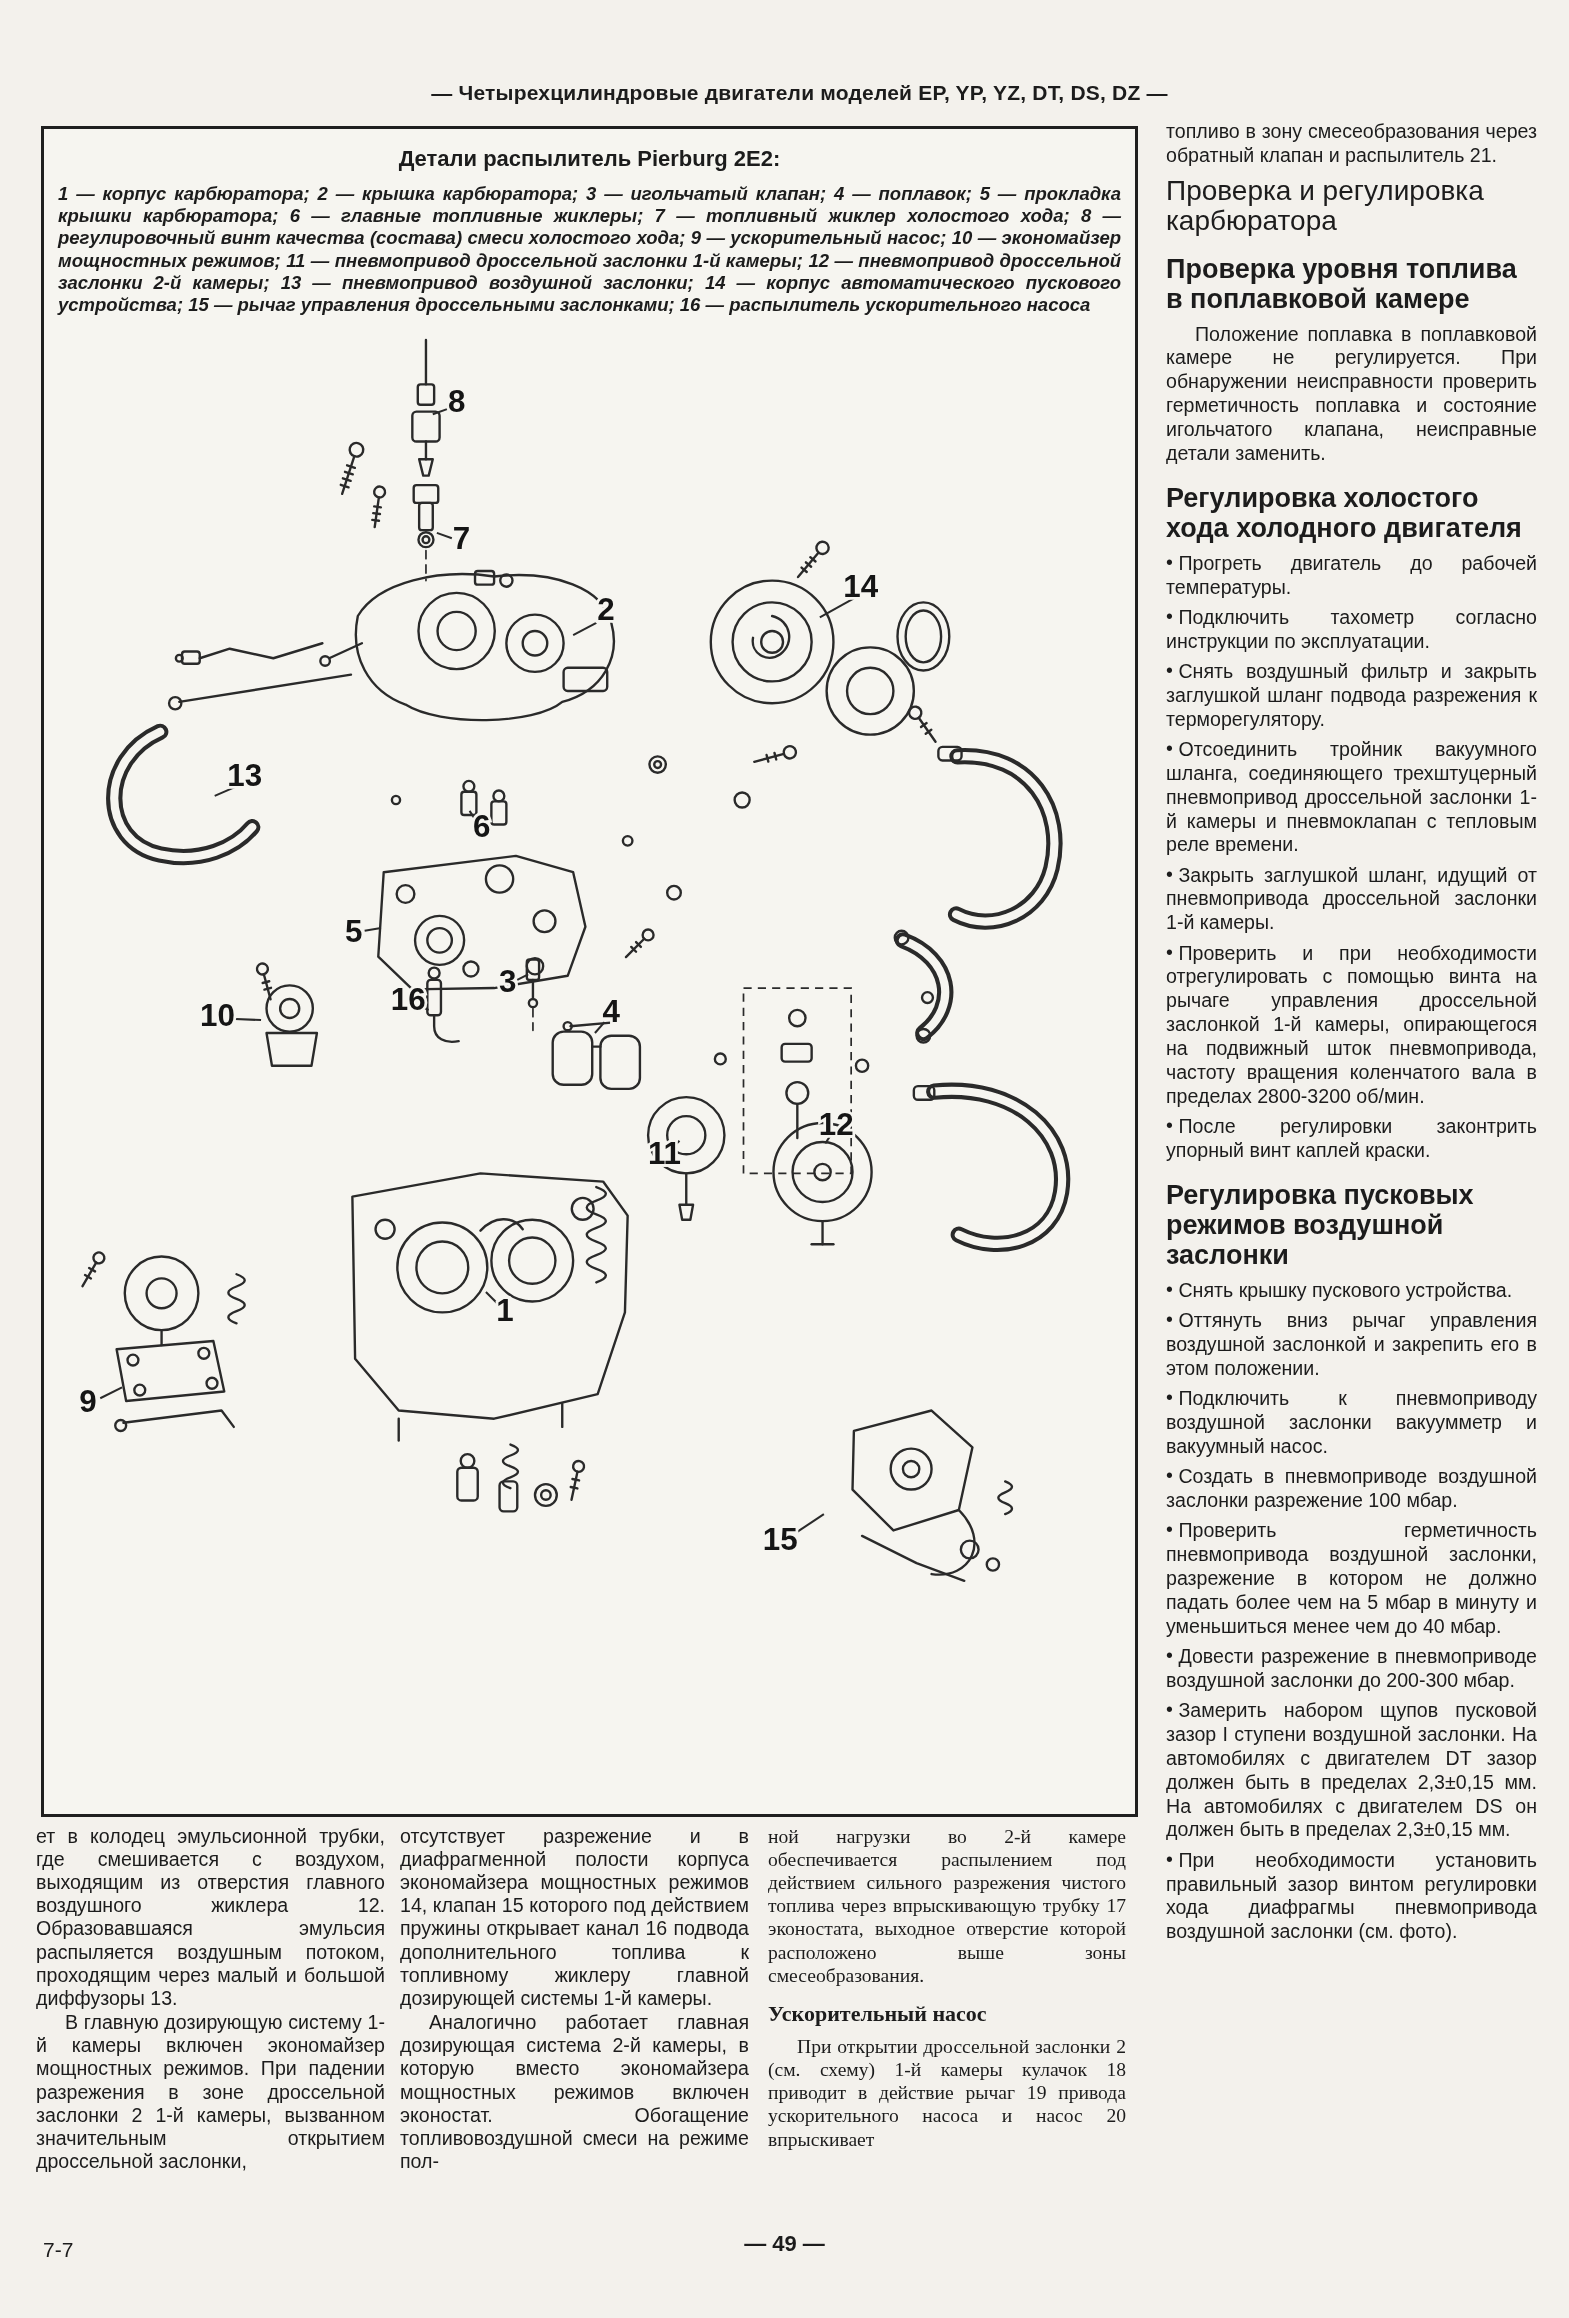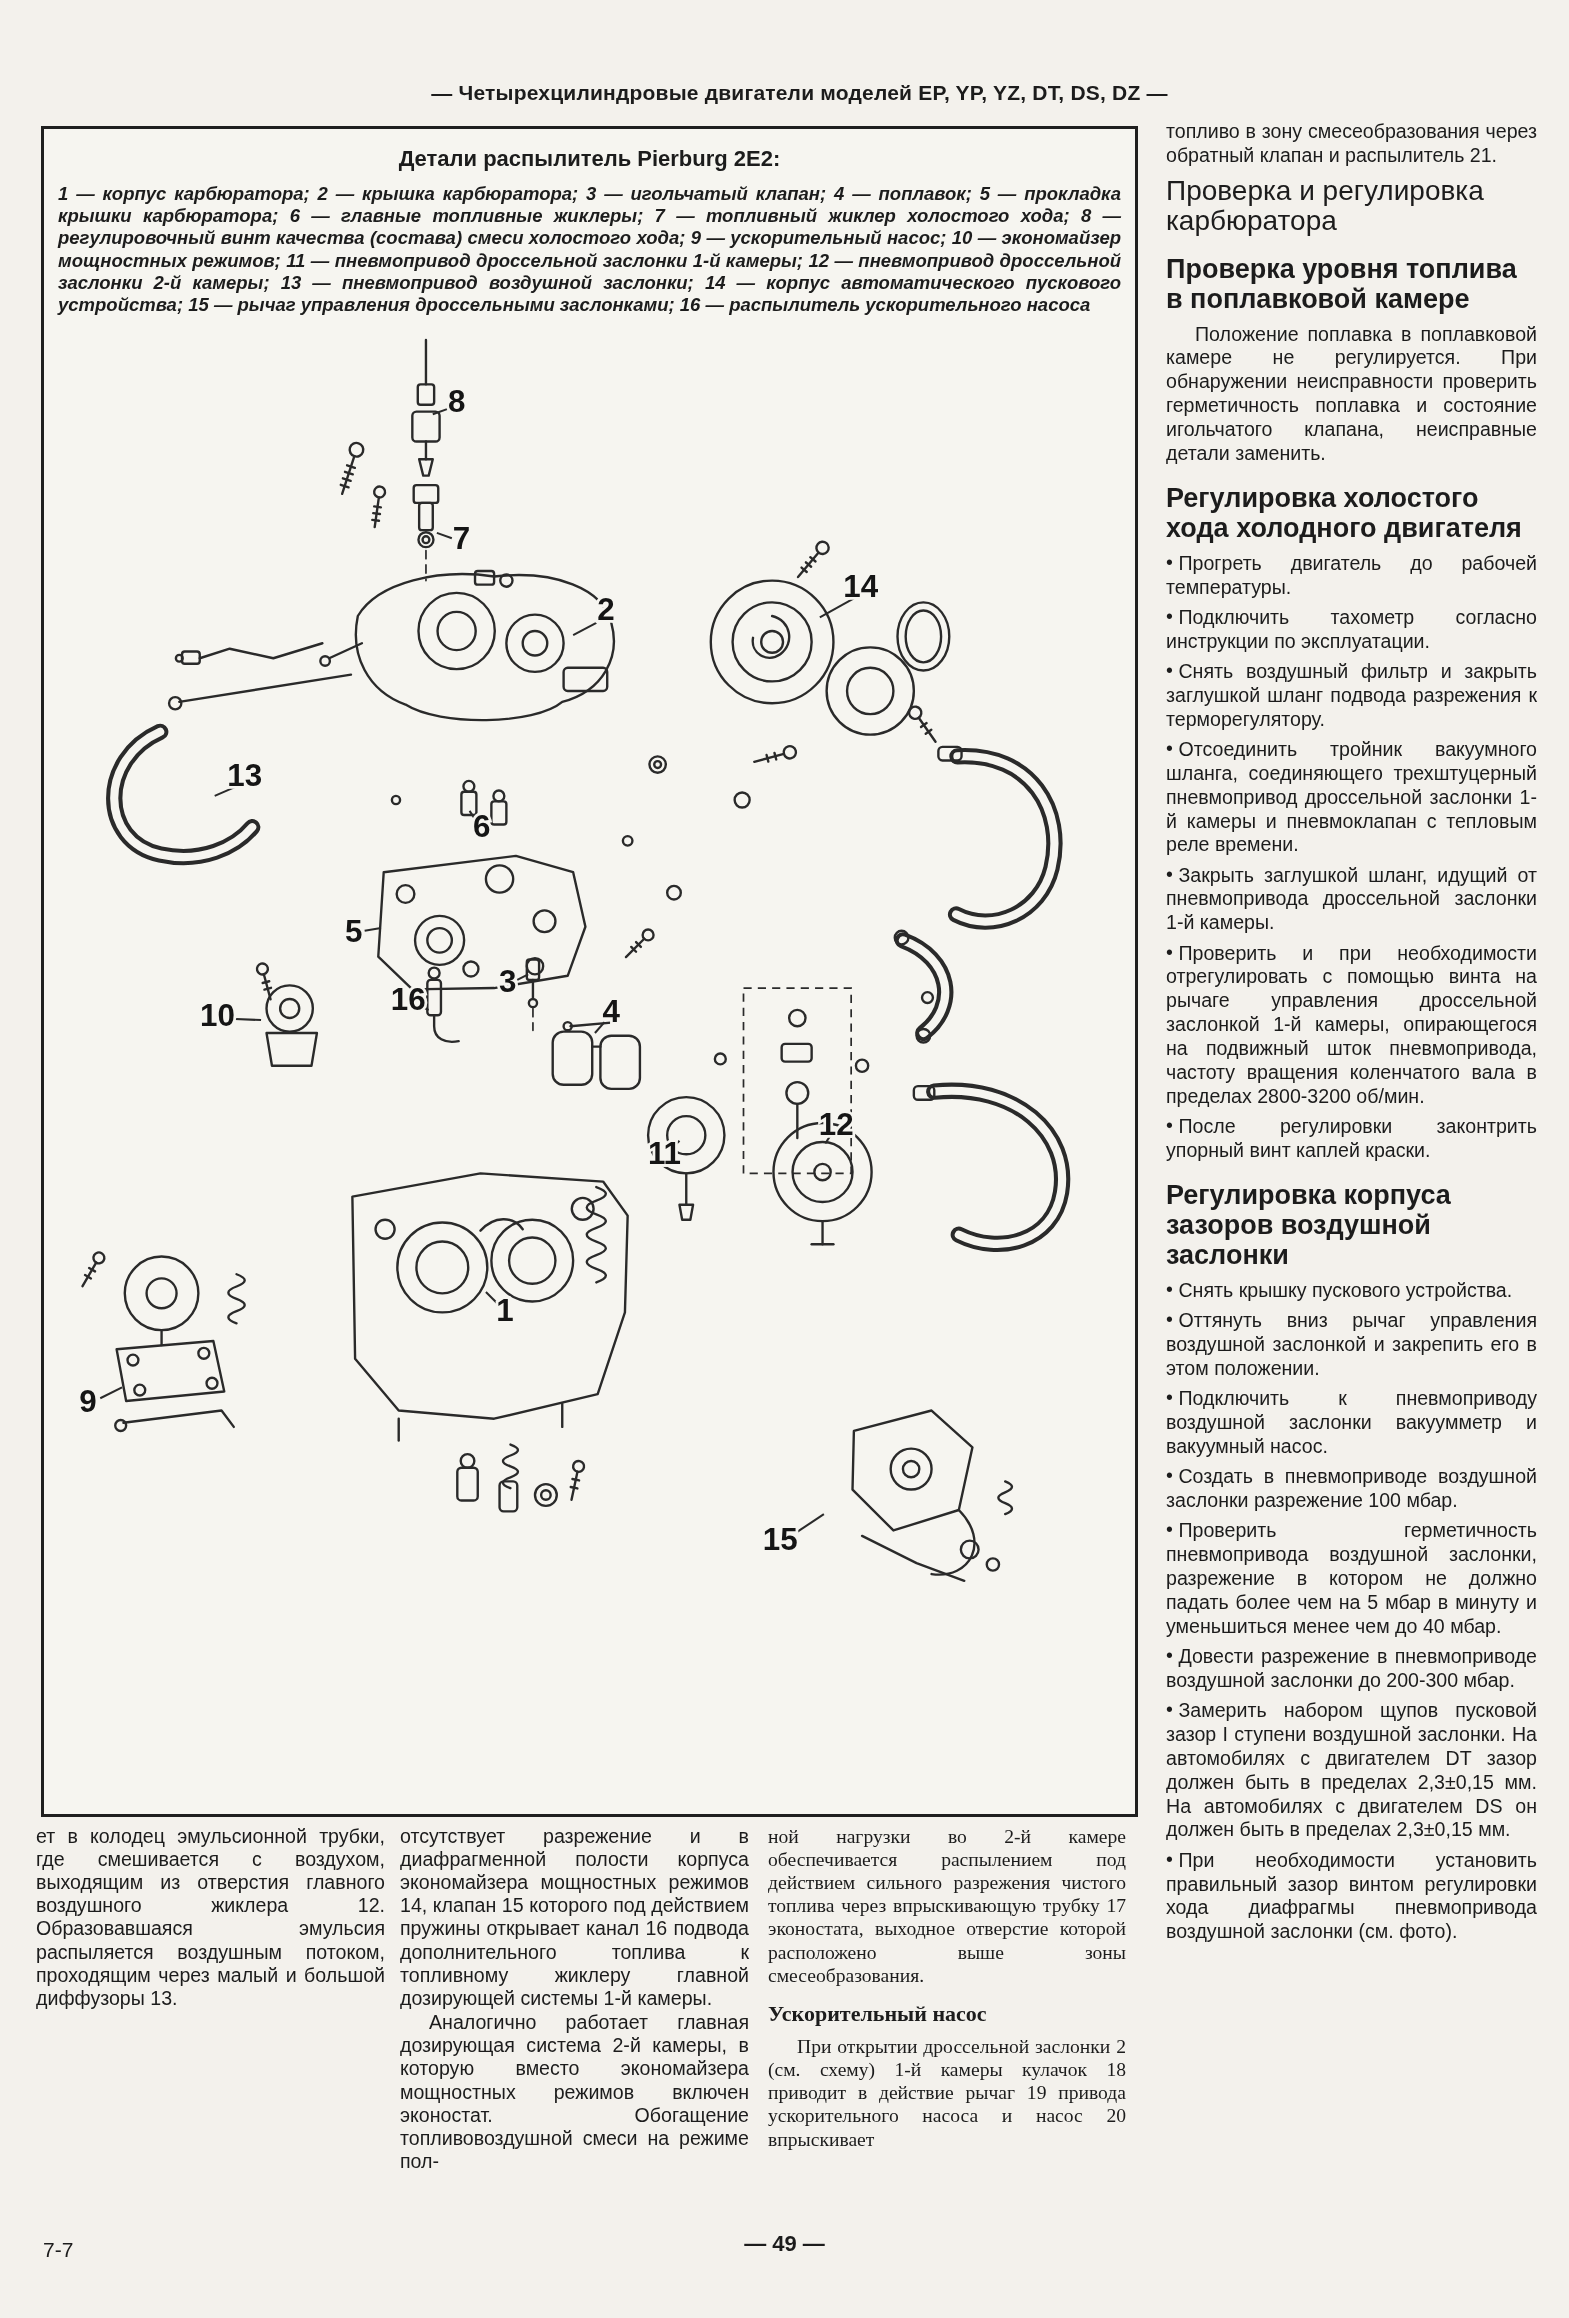--- a/index.html
+++ b/index.html
@@ -380,35 +380,36 @@
         <div class="rc-h2">Проверка уровня топлива в поплавковой камере</div>
         <p class="rc-p">Положение поплавка в поплавковой камере не регулируется. При обнаружении неисправности проверить герметичность поплавка и состояние игольчатого клапана, неисправные детали заменить.</p>
         <div class="rc-h2">Регулировка холостого хода холодного двигателя</div>
         <div class="rc-b"><span class="dot">•</span>Прогреть двигатель до рабочей температуры.</div>
         <div class="rc-b"><span class="dot">•</span>Подключить тахометр согласно инструкции по эксплуатации.</div>
         <div class="rc-b"><span class="dot">•</span>Снять воздушный фильтр и закрыть заглушкой шланг подвода разрежения к терморегулятору.</div>
         <div class="rc-b"><span class="dot">•</span>Отсоединить тройник вакуумного шланга, соединяющего трехштуцерный пневмопривод дроссельной заслонки 1-й камеры и пневмоклапан с тепловым реле времени.</div>
         <div class="rc-b"><span class="dot">•</span>Закрыть заглушкой шланг, идущий от пневмопривода дроссельной заслонки 1-й камеры.</div>
         <div class="rc-b"><span class="dot">•</span>Проверить и при необходимости отрегулировать с помощью винта на рычаге управления дроссельной заслонкой 1-й камеры, опирающегося на подвижный шток пневмопривода, частоту вращения коленчатого вала в пределах 2800-3200 об/мин.</div>
         <div class="rc-b"><span class="dot">•</span>После регулировки законтрить упорный винт каплей краски.</div>
-        <div class="rc-h2">Регулировка корпуса зазоров воздушной заслонки</div>
+        <div class="rc-h2">Регулировка пусковых режимов воздушной заслонки</div>
         <div class="rc-b"><span class="dot">•</span>Снять крышку пускового устройства.</div>
         <div class="rc-b"><span class="dot">•</span>Оттянуть вниз рычаг управления воздушной заслонкой и закрепить его в этом положении.</div>
         <div class="rc-b"><span class="dot">•</span>Подключить к пневмоприводу воздушной заслонки вакуумметр и вакуумный насос.</div>
         <div class="rc-b"><span class="dot">•</span>Создать в пневмоприводе воздушной заслонки разрежение 100 мбар.</div>
         <div class="rc-b"><span class="dot">•</span>Проверить герметичность пневмопривода воздушной заслонки, разрежение в котором не должно падать более чем на 5 мбар в минуту и уменьшиться менее чем до 40 мбар.</div>
         <div class="rc-b"><span class="dot">•</span>Довести разрежение в пневмоприводе воздушной заслонки до 200-300 мбар.</div>
         <div class="rc-b"><span class="dot">•</span>Замерить набором щупов пусковой зазор I ступени воздушной заслонки. На автомобилях с двигателем DT зазор должен быть в пределах 2,3±0,15 мм. На автомобилях с двигателем DS он должен быть в пределах 2,3±0,15 мм.</div>
         <div class="rc-b"><span class="dot">•</span>При необходимости установить правильный зазор винтом регулировки хода диафрагмы пневмопривода воздушной заслонки (см. фото).</div>
       </div>
   </div>
 
   <div id="bottom-cols">
       <div class="bcol">
         <p class="bc-p">ет в колодец эмульсионной трубки, где смешивается с воздухом, выходящим из отверстия главного воздушного жиклера 12. Образовавшаяся эмульсия распыляется воздушным потоком, проходящим через малый и большой диффузоры 13.</p>
+        <p class="bc-p">В главную дозирующую систему 1-й камеры включен экономайзер мощностных режимов. При падении разрежения в зоне дроссельной заслонки 2 1-й камеры, вызванном значительным открытием дроссельной заслонки,</p>
       </div>
       <div class="bcol">
         <p class="bc-p">отсутствует разрежение и в диафрагменной полости корпуса экономайзера мощностных режимов 14, клапан 15 которого под действием пружины открывает канал 16 подвода дополнительного топлива к топливному жиклеру главной дозирующей системы 1-й камеры.</p>
         <p class="bc-p">Аналогично работает главная дозирующая система 2-й камеры, в которую вместо экономайзера мощностных режимов включен эконостат. Обогащение топливовоздушной смеси на режиме пол-</p>
       </div>
       <div class="bcol">
         <p class="bc-p">ной нагрузки во 2-й камере обеспечивается распылением под действием сильного разрежения чистого топлива через впрыскивающую трубку 17 эконостата, выходное отверстие которой расположено выше зоны смесеобразования.</p>
         <div class="bc-h">Ускорительный насос</div>
         <p class="bc-p">При открытии дроссельной заслонки 2 (см. схему) 1-й камеры кулачок 18 приводит в действие рычаг 19 привода ускорительного насоса и насос 20 впрыскивает</p>
       </div>

